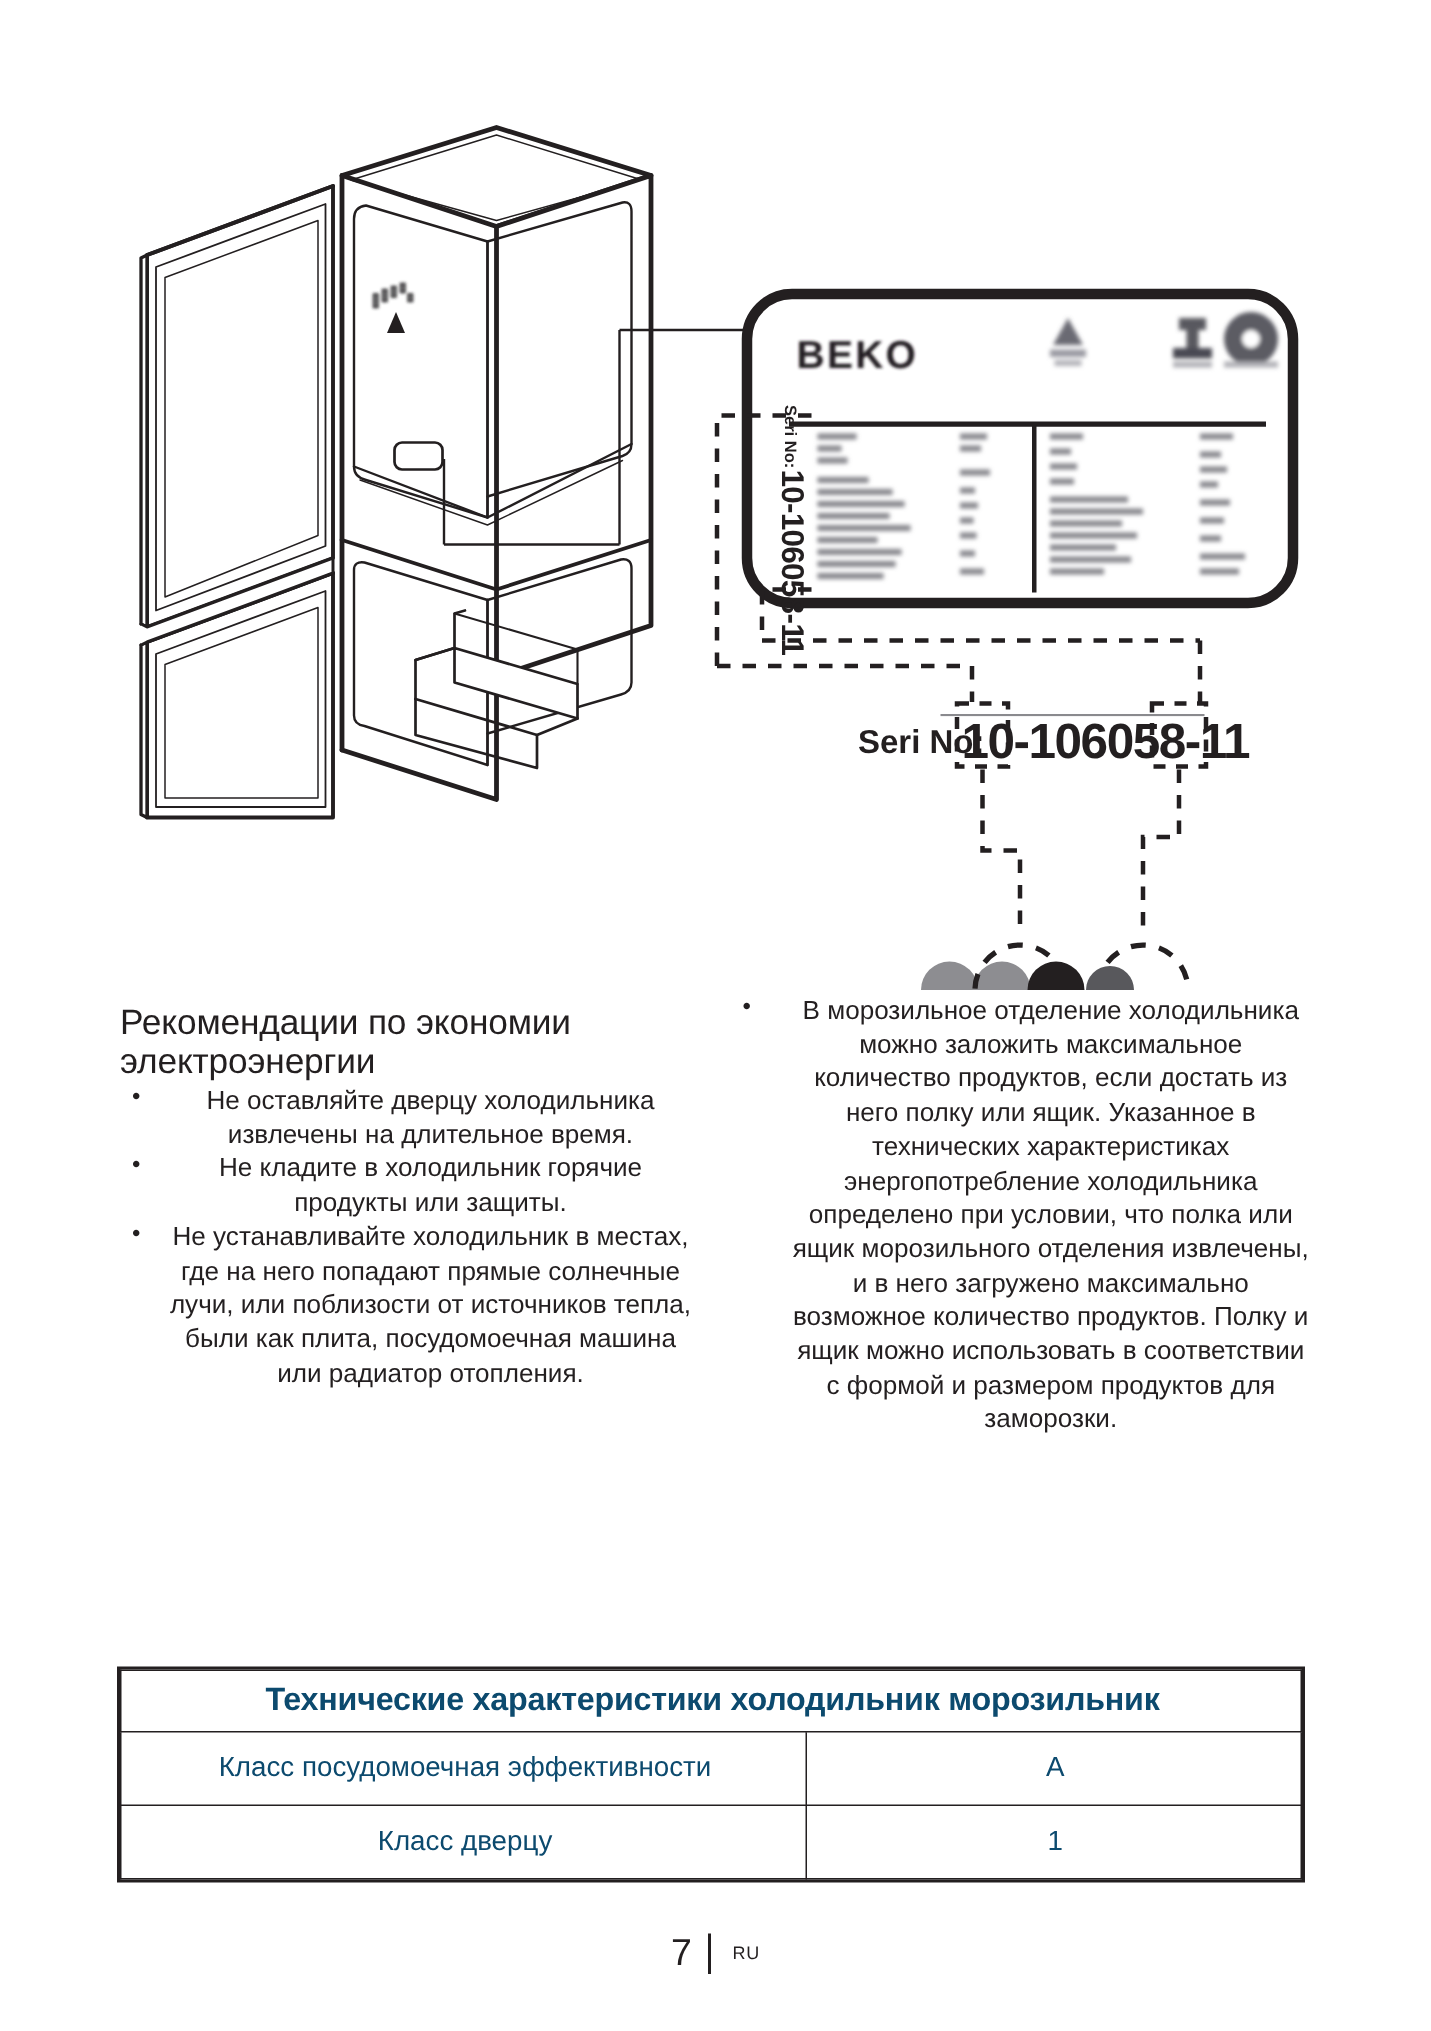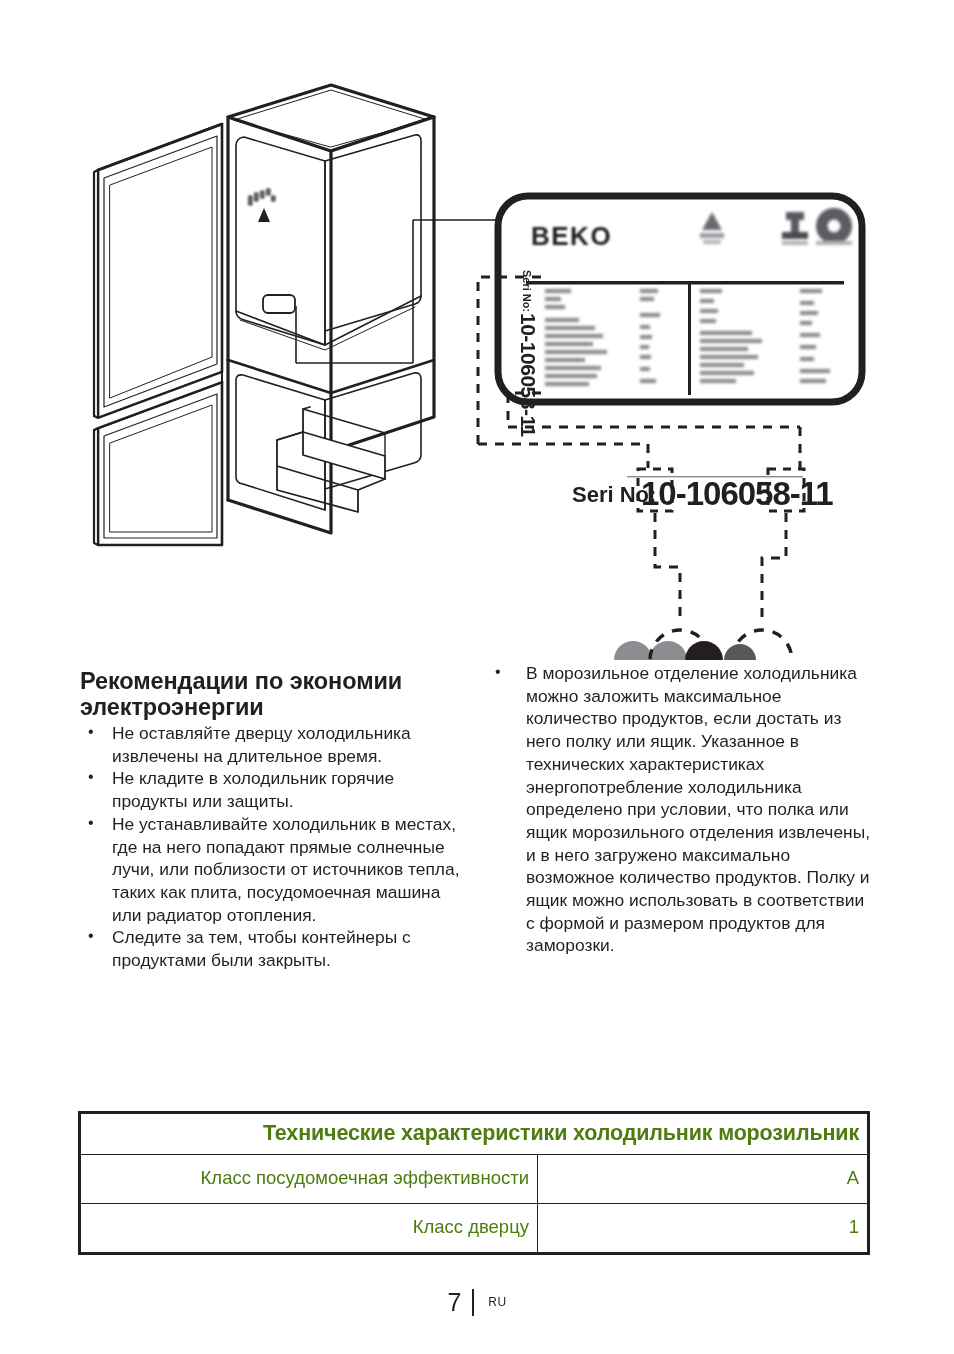--- a/index.html
+++ b/index.html
@@ -38,37 +38,38 @@
     position: absolute;
     top: 0;
   }
   .col-left  { left: 80px;  width: 382px; }
   .col-right { left: 493px; width: 382px; }
 
   h2.section-heading {
     margin: 6px 0 2px 0;
     font-size: 23.5px;
     line-height: 26px;
-    font-weight: bold;
+    font-weight: normal;
     letter-spacing: -0.1px;
     color: #231f20;
   }
 
   ul.bullets {
     list-style: none;
     margin: 0;
     padding: 0;
   }
   ul.bullets > li {
     position: relative;
     padding-left: 32px;
     font-size: 17.4px;
     line-height: 22.7px;
     margin-bottom: 0px;
     color: #231f20;
+    text-align: center;
   }
   ul.bullets > li::before {
     content: "\2022";
     position: absolute;
     left: 8px;
     top: -1px;
     font-size: 16px;
     line-height: 22.7px;
   }
   .col-right ul.bullets > li {
@@ -88,23 +89,23 @@
     box-sizing: border-box;
     border-collapse: collapse;
   }
   #spec-table table {
     width: 100%;
     border-collapse: collapse;
   }
   #spec-table th, #spec-table td {
     border: 1.6px solid #231f20;
     padding: 5px 8px 7px 8px;
-    text-align: right;
+    text-align: center;
     vertical-align: middle;
-    color: #4d7c0f;
+    color: #0c4a6e;
   }
   #spec-table th.table-title {
     font-size: 21.5px;
     line-height: 26px;
     font-weight: bold;
     padding: 6px 8px 8px 10px;
     letter-spacing: -0.15px;
   }
   #spec-table td.spec-label {
     font-size: 18.5px;
@@ -372,22 +373,21 @@
   </svg>
 </div>
 
 <div id="text-area">
 
   <div class="col col-left">
     <h2 class="section-heading">Рекомендации по экономии электроэнергии</h2>
     <ul class="bullets">
       <li>Не оставляйте дверцу холодильника извлечены на длительное время.</li>
       <li>Не кладите в холодильник горячие продукты или защиты.</li>
-      <li>Не устанавливайте холодильник в местах, где на него попадают прямые солнечные лучи, или поблизости от источников тепла, таких как плита, посудомоечная машина или радиатор отопления.</li>
-      <li>Следите за тем, чтобы контейнеры с продуктами были закрыты.</li>
+      <li>Не устанавливайте холодильник в местах, где на него попадают прямые солнечные лучи, или поблизости от источников тепла, были как плита, посудомоечная машина или радиатор отопления.</li>
     </ul>
   </div>
 
   <div class="col col-right">
     <ul class="bullets">
       <li>В морозильное отделение холодильника можно заложить максимальное количество продуктов, если достать из него полку или ящик. Указанное в технических характеристиках энергопотребление холодильника определено при условии, что полка или ящик морозильного отделения извлечены, и в него загружено максимально возможное количество продуктов. Полку и ящик можно использовать в соответствии с формой и размером продуктов для заморозки.</li>
     </ul>
   </div>
 
 </div>

